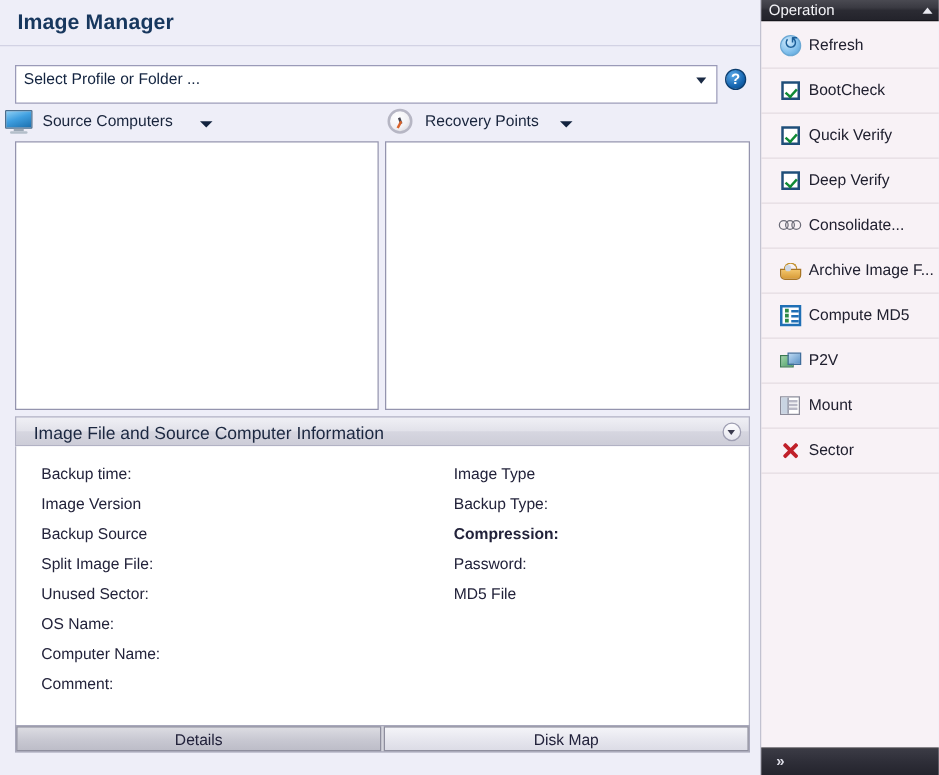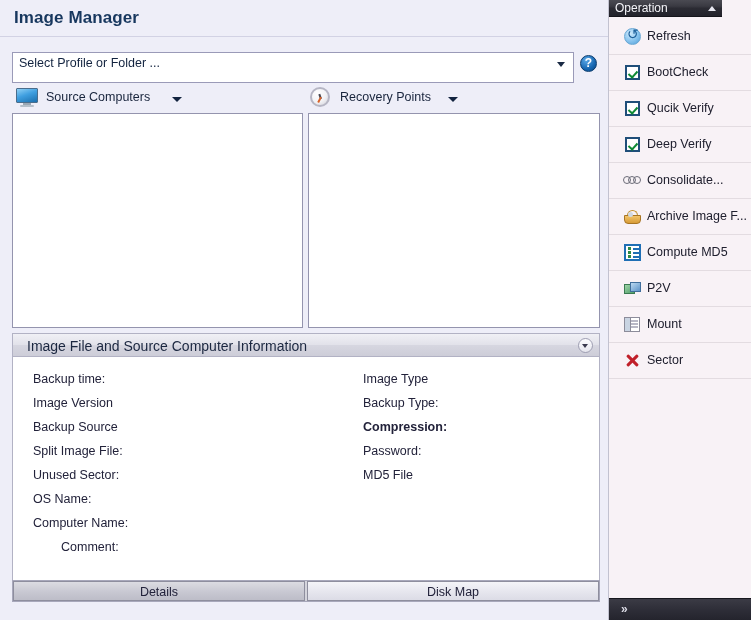--- a/index.html
+++ b/index.html
@@ -88,21 +88,21 @@
     line-height: 15px;
     text-align: center;
   }
 
   
   .col-header {
     position: absolute;
     top: 86px;
     height: 24px;
   }
-  #source-header { left: 14px; width: 290px; }
+  #source-header { left: 2px; width: 290px; }
   #recovery-header { left: 308px; width: 292px; text-align: center; }
   .col-header-label {
     position: absolute;
     top: 4px;
     font-size: 12.5px;
     color: #18243c;
   }
   #source-header .col-header-label { left: 32px; }
   #recovery-header .col-header-label { left: 32px; }
   .col-header-arrow {
@@ -271,21 +271,21 @@
     position: absolute;
     left: 608px; top: 0;
     width: 143px; height: 620px;
     background: #f8f2f6;
     border-left: 1px solid #c2c2d0;
     box-sizing: border-box;
   }
   #sidebar-header {
     position: absolute;
     left: 0; top: 0;
-    width: 113px; height: 17px;
+    width: 143px; height: 17px;
     background: linear-gradient(to bottom, #4a4a52 0%, #3a3a42 38%, #2b2b33 52%, #23232b 100%);
     border-bottom: 1px solid #15151b;
     box-sizing: border-box;
   }
   #sidebar-header-label {
     position: absolute;
     left: 6px; top: 1px;
     font-size: 12px;
     color: #f4f4f8;
   }
@@ -567,21 +567,21 @@
 
     <div id="details-body">
       <div id="detail-left-col">
           <div class="detail-label detail-col-left" style="top: 15px;">Backup time:</div>
           <div class="detail-label detail-col-left" style="top: 39px;">Image Version</div>
           <div class="detail-label detail-col-left" style="top: 63px;">Backup Source</div>
           <div class="detail-label detail-col-left" style="top: 87px;">Split Image File:</div>
           <div class="detail-label detail-col-left" style="top: 111px;">Unused Sector:</div>
           <div class="detail-label detail-col-left" style="top: 135px;">OS Name:</div>
           <div class="detail-label detail-col-left" style="top: 159px;">Computer Name:</div>
-          <div class="detail-label detail-col-left" style="top: 183px; margin-left: 28px;">Comment:</div>
+          <div class="detail-label detail-col-left" style="top: 183px;">Comment:</div>
         </div>
       <div id="detail-right-col">
           <div class="detail-label detail-col-right" style="top: 15px;">Image Type</div>
           <div class="detail-label detail-col-right" style="top: 39px;">Backup Type:</div>
           <div class="detail-label detail-col-right" style="top: 63px; font-weight: bold;">Compression:</div>
           <div class="detail-label detail-col-right" style="top: 87px;">Password:</div>
           <div class="detail-label detail-col-right" style="top: 111px;">MD5 File</div>
         </div>
     </div>
 

